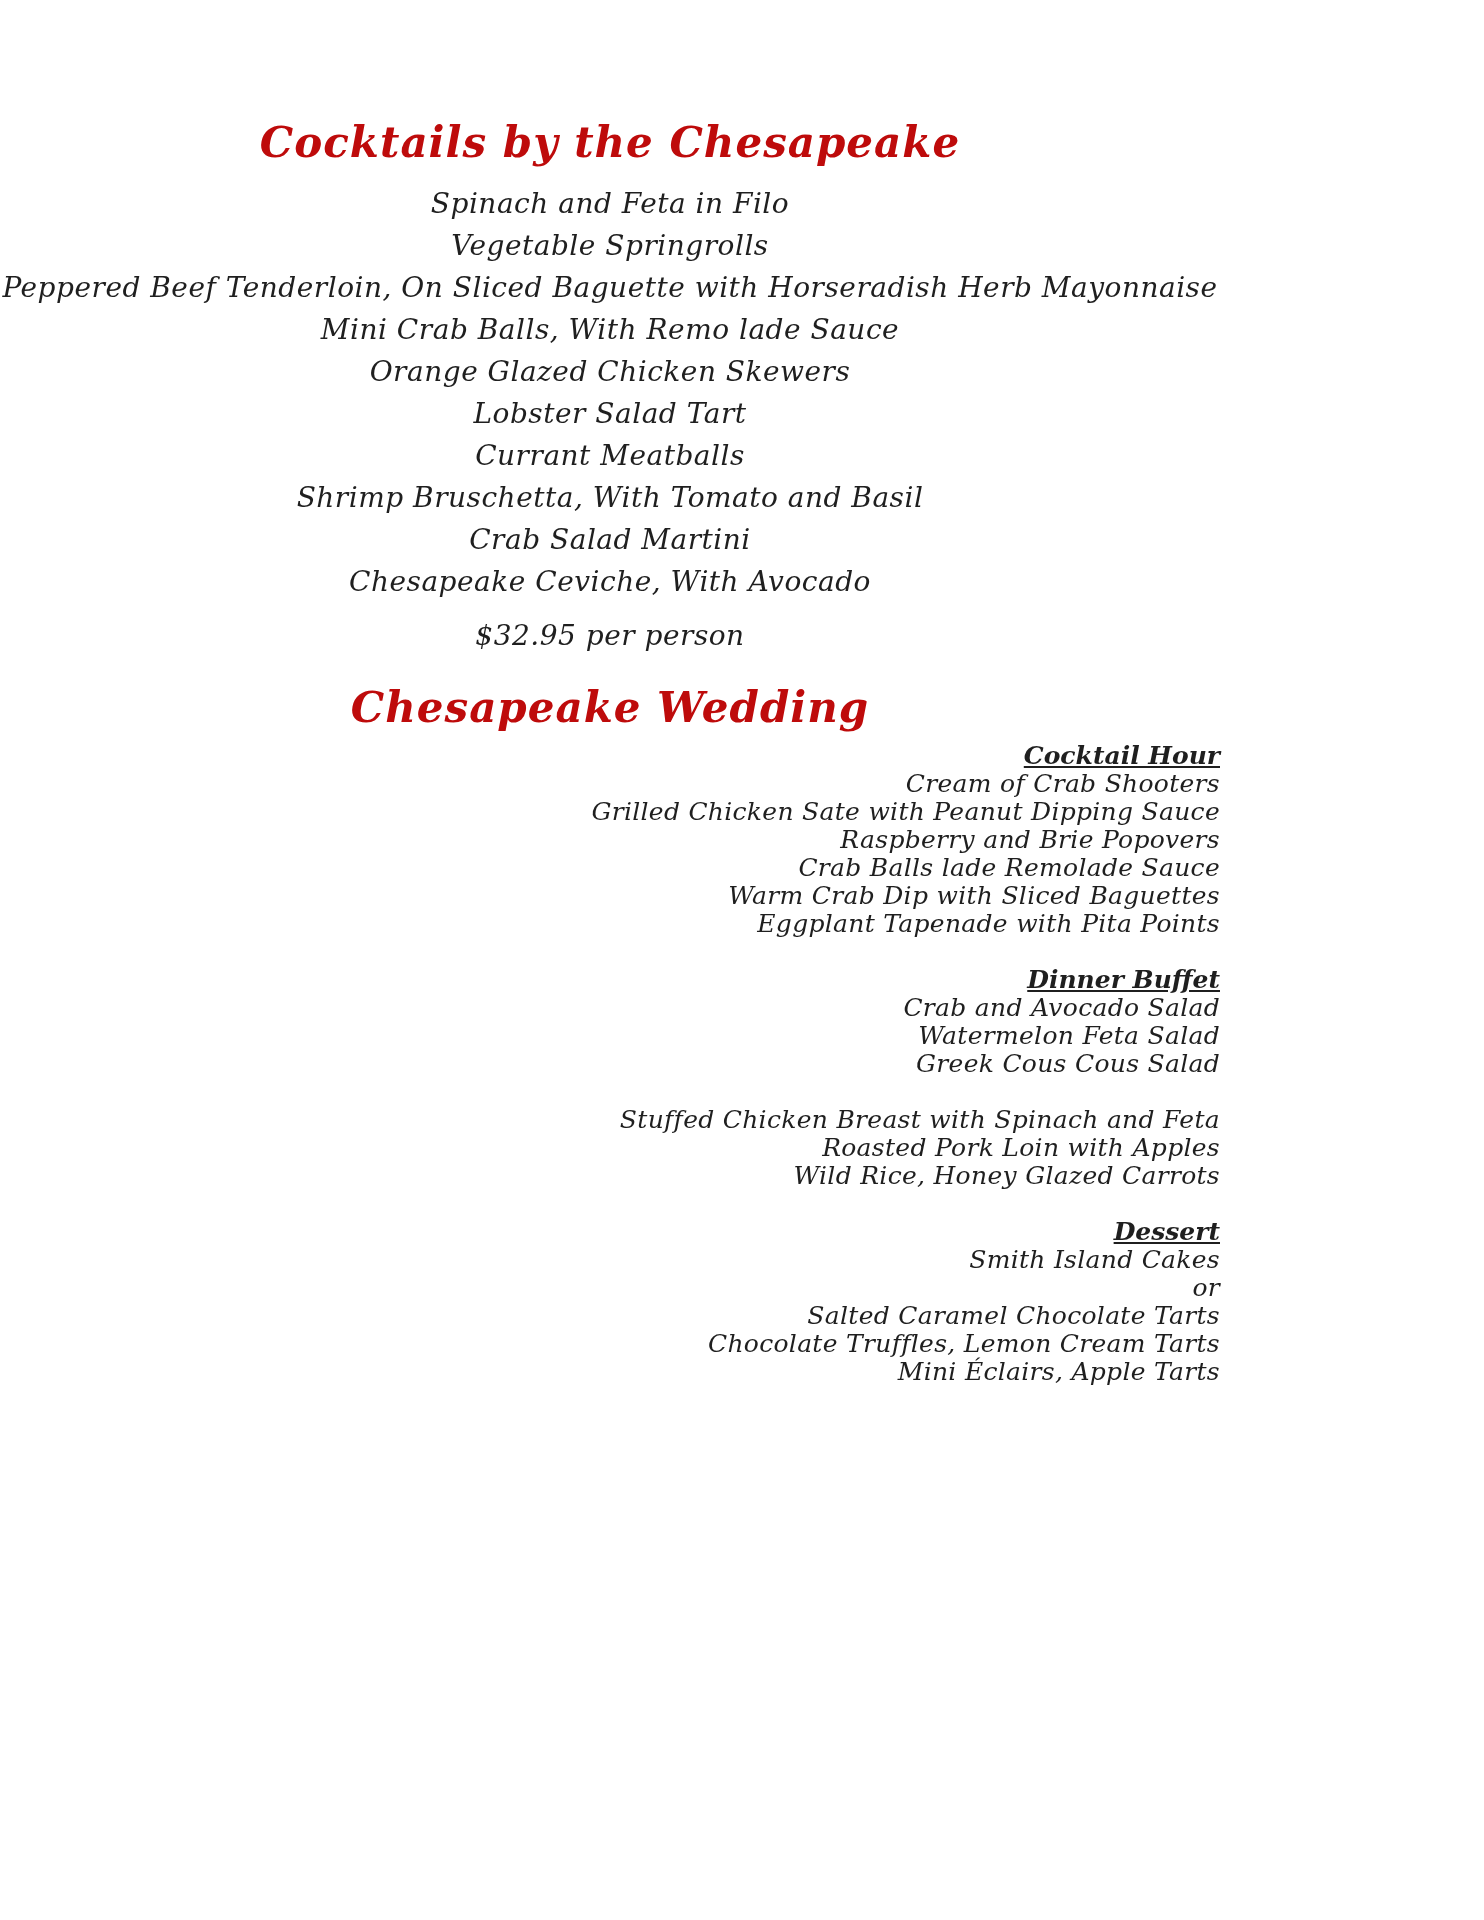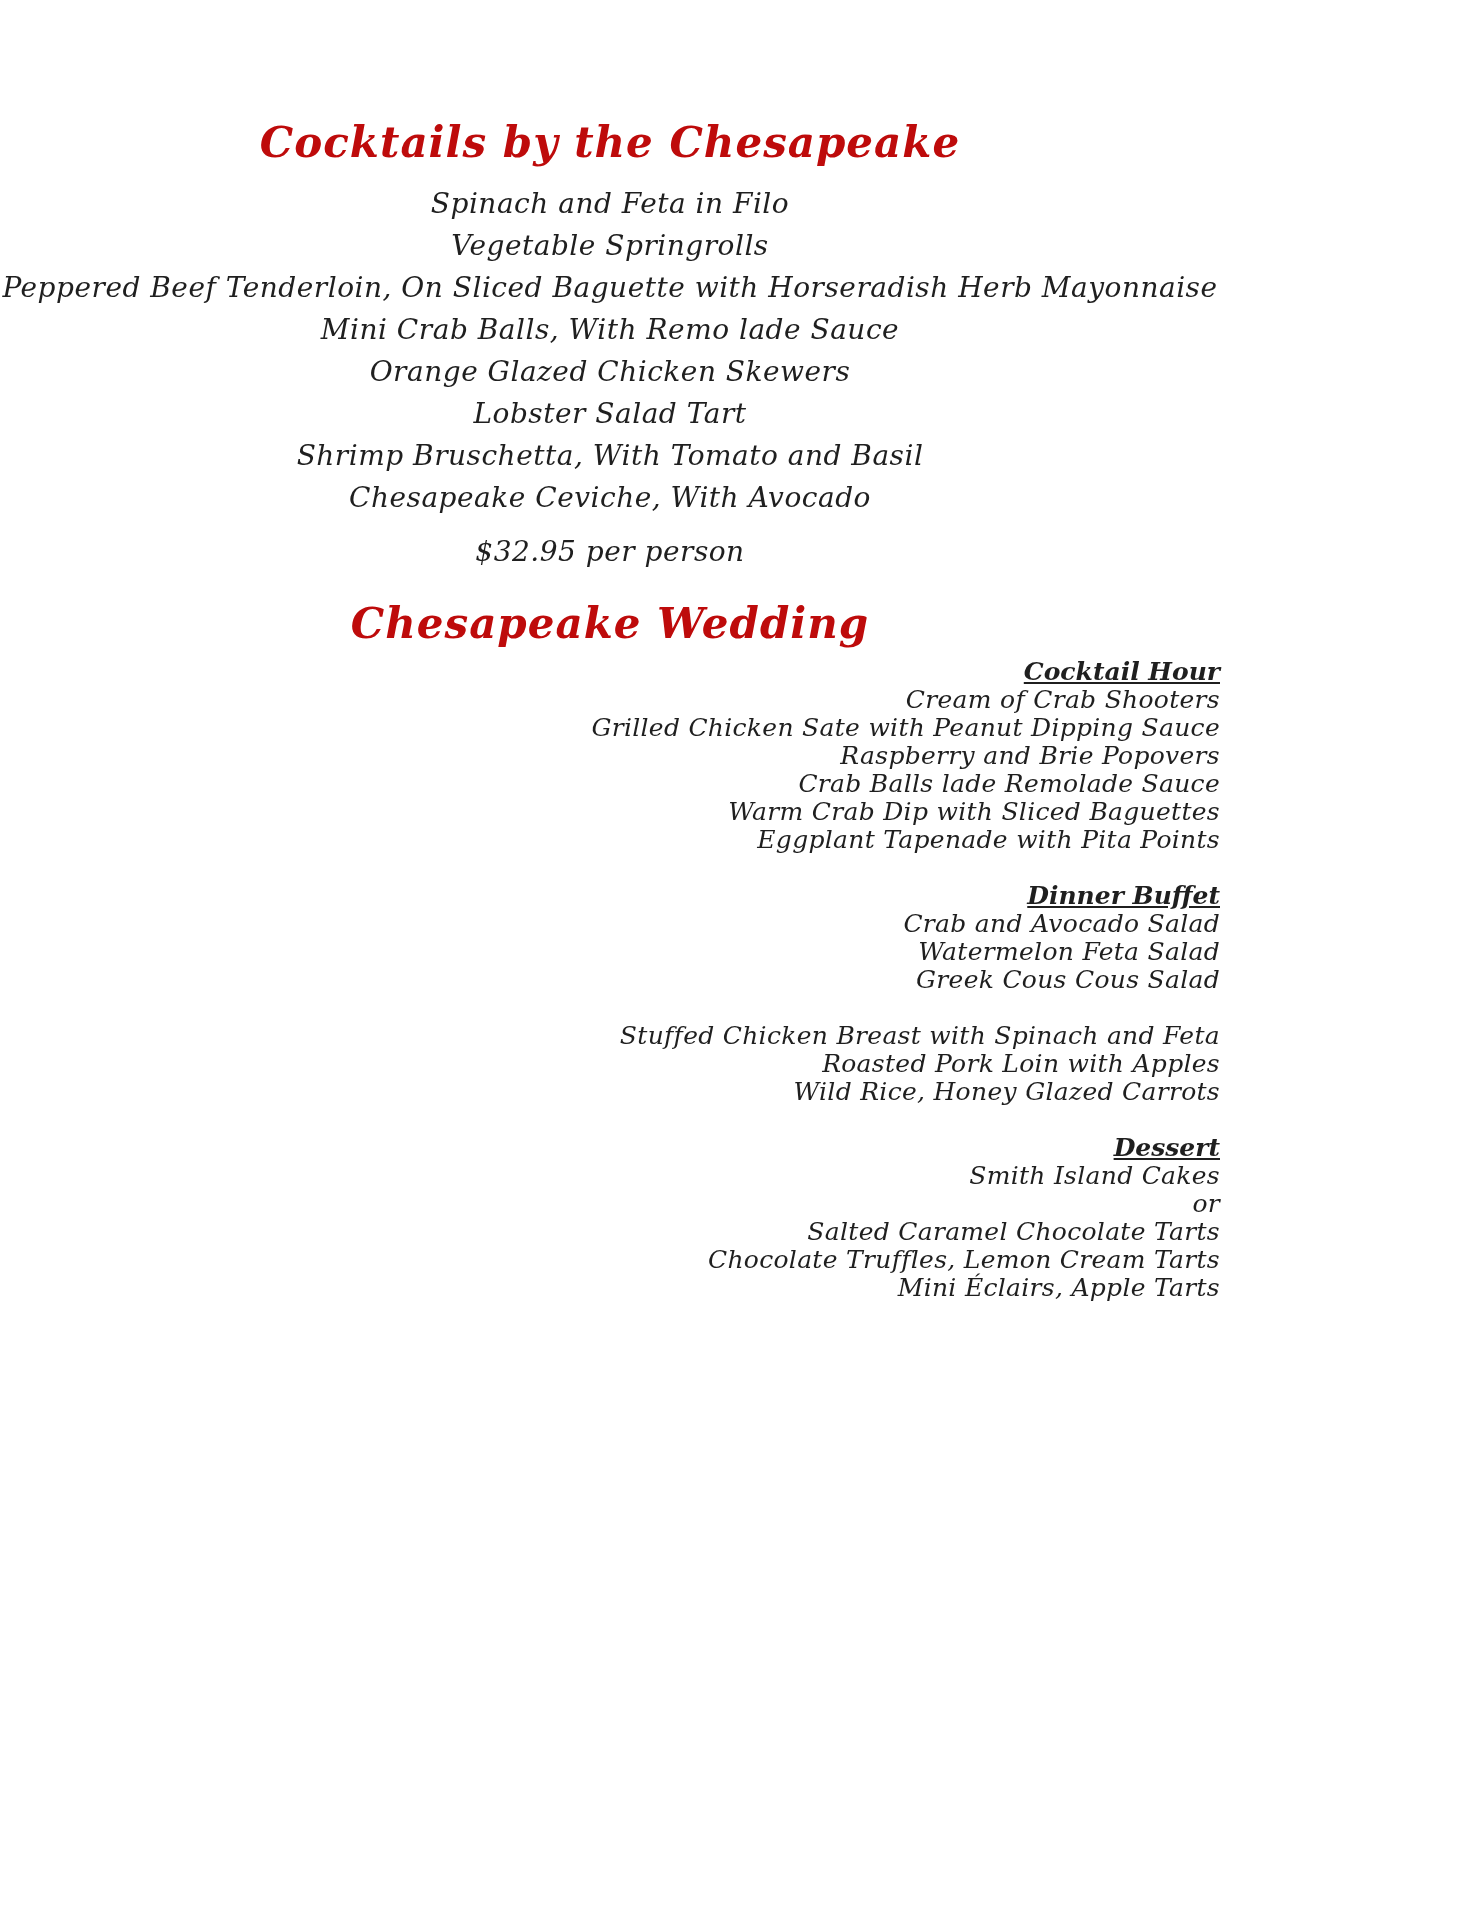--- a/index.html
+++ b/index.html
@@ -78,21 +78,23 @@
     <section>
       <h1 class="menu-title">Cocktails by the Chesapeake</h1>
 
       <div class="items-lg">
           <div class="item-lg">Spinach and Feta in Filo</div>
           <div class="item-lg">Vegetable Springrolls</div>
           <div class="item-lg">Peppered Beef Tenderloin, On Sliced Baguette with Horseradish Herb Mayonnaise</div>
           <div class="item-lg">Mini Crab Balls, With Remo lade Sauce</div>
           <div class="item-lg">Orange Glazed Chicken Skewers</div>
           <div class="item-lg">Lobster Salad Tart</div>
+          <div class="item-lg">Currant Meatballs</div>
           <div class="item-lg">Shrimp Bruschetta, With Tomato and Basil</div>
+          <div class="item-lg">Crab Salad Martini</div>
           <div class="item-lg">Chesapeake Ceviche, With Avocado</div>
         </div>
 
       <div class="price-line">$32.95 per person</div>
     </section>
 
     <section>
       <h1 class="menu-title second">Chesapeake Wedding</h1>
 
       <div class="subsection">

